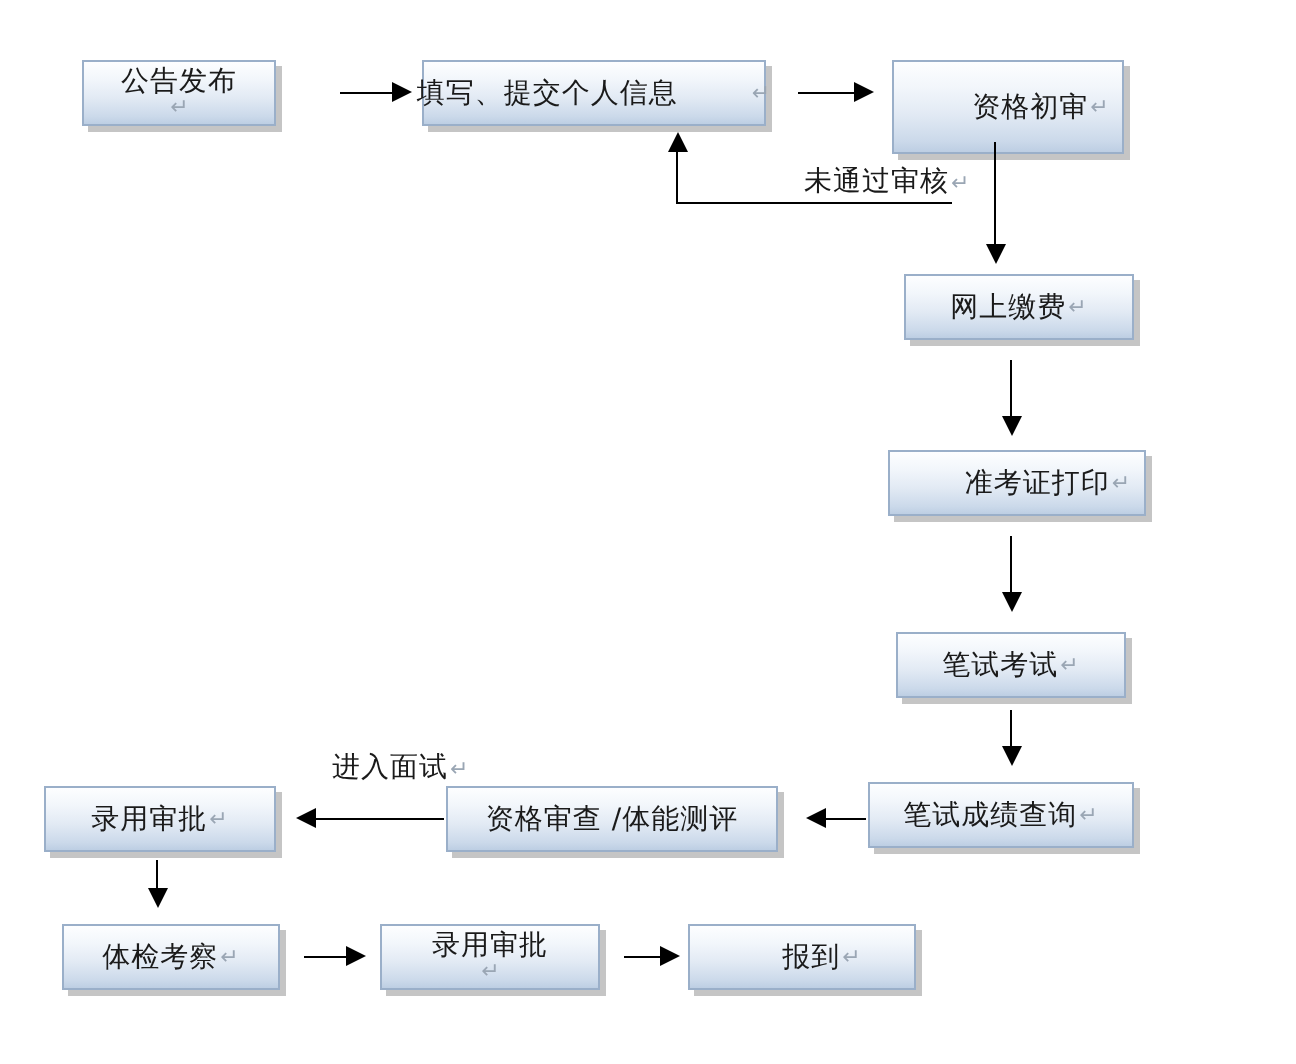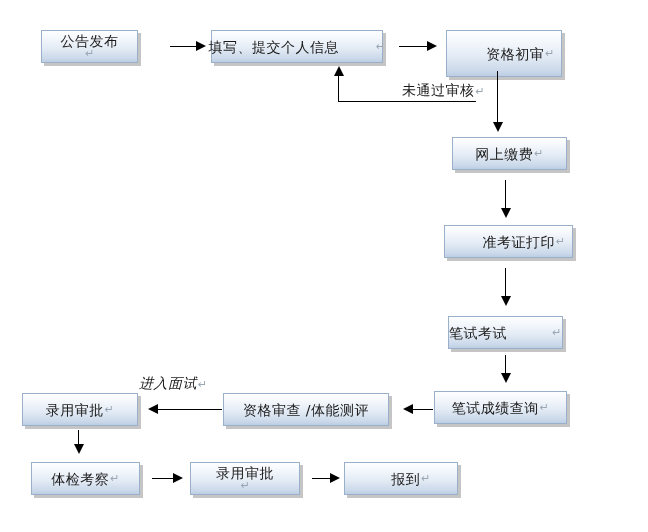--- a/index.html
+++ b/index.html
@@ -122,21 +122,21 @@
   <div class="node" style="left:452px; top:137px; width:115px; height:33px;">
     <span class="txt">网上缴费</span>
       <span class="pilcrow">↵</span>
   </div>
 
   <div class="node" style="left:444px; top:225px; width:129px; height:33px;padding-left:31px;">
     <span class="txt">准考证打印</span>
       <span class="pilcrow">↵</span>
   </div>
 
-  <div class="node" style="left:448px; top:316px; width:115px; height:33px;justify-content:space-between;">
+  <div class="node" style="left:448px; top:316px; width:115px; height:33px;">
     <span class="txt">笔试考试</span>
       <span class="pilcrow">↵</span>
   </div>
 
   <div class="node" style="left:434px; top:391px; width:133px; height:33px;">
     <span class="txt">笔试成绩查询</span>
       <span class="pilcrow">↵</span>
   </div>
 
   <div class="node" style="left:223px; top:393px; width:166px; height:33px;">
@@ -186,21 +186,21 @@
   <div class="arrow down" style="left:501px; top:296px;"></div>
 
   <div class="line-v" style="left:505px; top:355px; height:25px;"></div>
   <div class="arrow down" style="left:501px; top:373px;"></div>
 
   <div class="line-h" style="left:413px; top:409px; width:20px;"></div>
   <div class="arrow left" style="left:403px; top:404px;"></div>
 
   <div class="line-h" style="left:158px; top:409px; width:64px;"></div>
   <div class="arrow left" style="left:148px; top:404px;"></div>
-  <div class="edge-label" style="left:139px; top:375px;font-style:italic;">
+  <div class="edge-label" style="left:166px; top:375px;">
     <span>进入面试</span><span class="pilcrow">↵</span>
   </div>
 
   <div class="line-v" style="left:78px; top:430px; height:18px;"></div>
   <div class="arrow down" style="left:74px; top:444px;"></div>
 
   <div class="line-h" style="left:152px; top:478px; width:25px;"></div>
   <div class="arrow right" style="left:173px; top:473px;"></div>
 
   <div class="line-h" style="left:312px; top:478px; width:25px;"></div>

